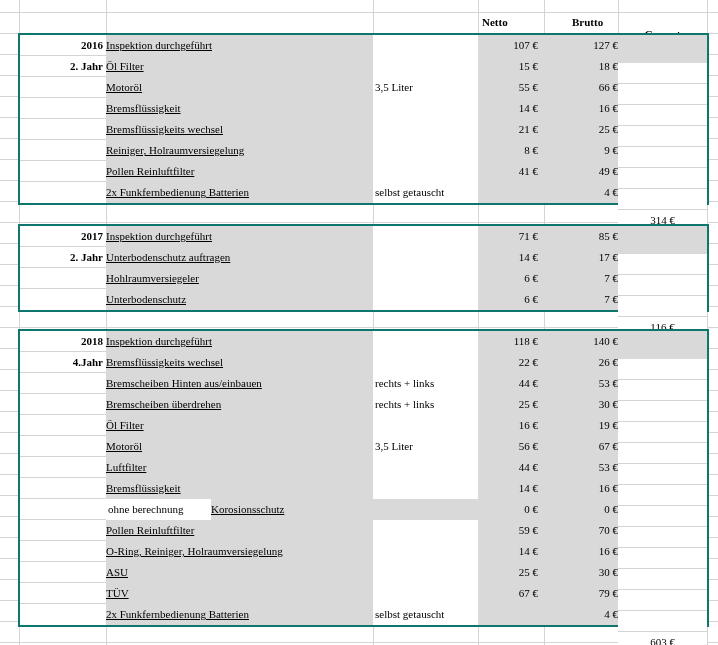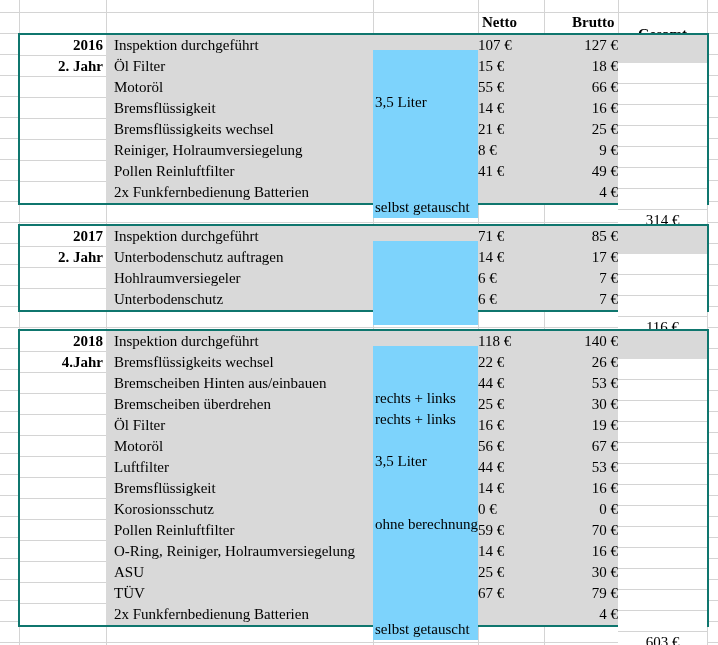--- a/index.html
+++ b/index.html
@@ -1,21 +1,21 @@
 <!DOCTYPE html>
 <html><head>
 <meta charset="utf-8">
 <style>
   html,body{margin:0;padding:0;background:#fff;}
   .sheet{
     position:relative;
     width:718px;height:645px;
     background:#ffffff;
     font-family:"Liberation Serif","DejaVu Serif",serif;
-    font-size:15px;
+    font-size:11px;
     color:#000;
     overflow:hidden;
   }
   
   .hgrid{
     position:absolute;left:0;top:12px;width:718px;height:633px;
     background:repeating-linear-gradient(to bottom,#d4d4d4 0 1px,transparent 1px 21px);
     pointer-events:none;
   }
   .vline{position:absolute;top:0;width:1px;height:645px;background:#d4d4d4;}
@@ -31,23 +31,23 @@
     box-sizing:border-box;
     background:#d9d9d9;
     display:flex;flex-direction:column;
   }
   .block.b1{top:33px;height:172px;}
   .block.b2{top:224px;height:88px;}
   .block.b3{top:329px;height:298px;}
   .row{display:flex;height:21px;flex:0 0 21px;}
   .cell{box-sizing:border-box;height:21px;line-height:20px;white-space:nowrap;overflow:visible;}
   .cell.year{width:86px;background:#fff;border-bottom:1px solid #d4d4d4;text-align:right;padding-right:3px;font-weight:bold;}
-  .cell.desc{width:267px;background:#d9d9d9;padding-left:8px;}
-  .cell.note{width:105px;background:#7dd3fc;padding-left:2px;margin-top:15px;}
-  .cell.netto{width:66px;background:#d9d9d9;text-align:left;padding-right:6px;}
+  .cell.desc{width:267px;background:#d9d9d9;padding-left:0;text-decoration:underline;}
+  .cell.note{width:105px;background:#ffffff;padding-left:2px;}
+  .cell.netto{width:66px;background:#d9d9d9;text-align:right;padding-right:6px;}
   .cell.brutto{width:74px;background:#d9d9d9;text-align:right;}
   .cell.gesamt{flex:1;background:#fff;border-bottom:1px solid #d4d4d4;text-align:center;margin-top:28px;}
   .row:last-child .cell.year,.row:last-child .cell.gesamt{border-bottom:none;}
 </style>
 </head>
 <body>
 
 <div class="sheet">
 
   <div class="hgrid"></div>
@@ -223,22 +223,22 @@
       <div class="row">
         <div class="cell year"></div>
         <div class="cell desc">Bremsflüssigkeit</div>
         <div class="cell note"></div>
         <div class="cell netto">14 €</div>
         <div class="cell brutto">16 €</div>
         <div class="cell gesamt"></div>
       </div>
       <div class="row">
         <div class="cell year"></div>
+        <div class="cell note">ohne berechnung</div>
         <div class="cell desc">Korosionsschutz</div>
-        <div class="cell note">ohne berechnung</div>
         <div class="cell netto">0 €</div>
         <div class="cell brutto">0 €</div>
         <div class="cell gesamt"></div>
       </div>
       <div class="row">
         <div class="cell year"></div>
         <div class="cell desc">Pollen Reinluftfilter</div>
         <div class="cell note"></div>
         <div class="cell netto">59 €</div>
         <div class="cell brutto">70 €</div>

